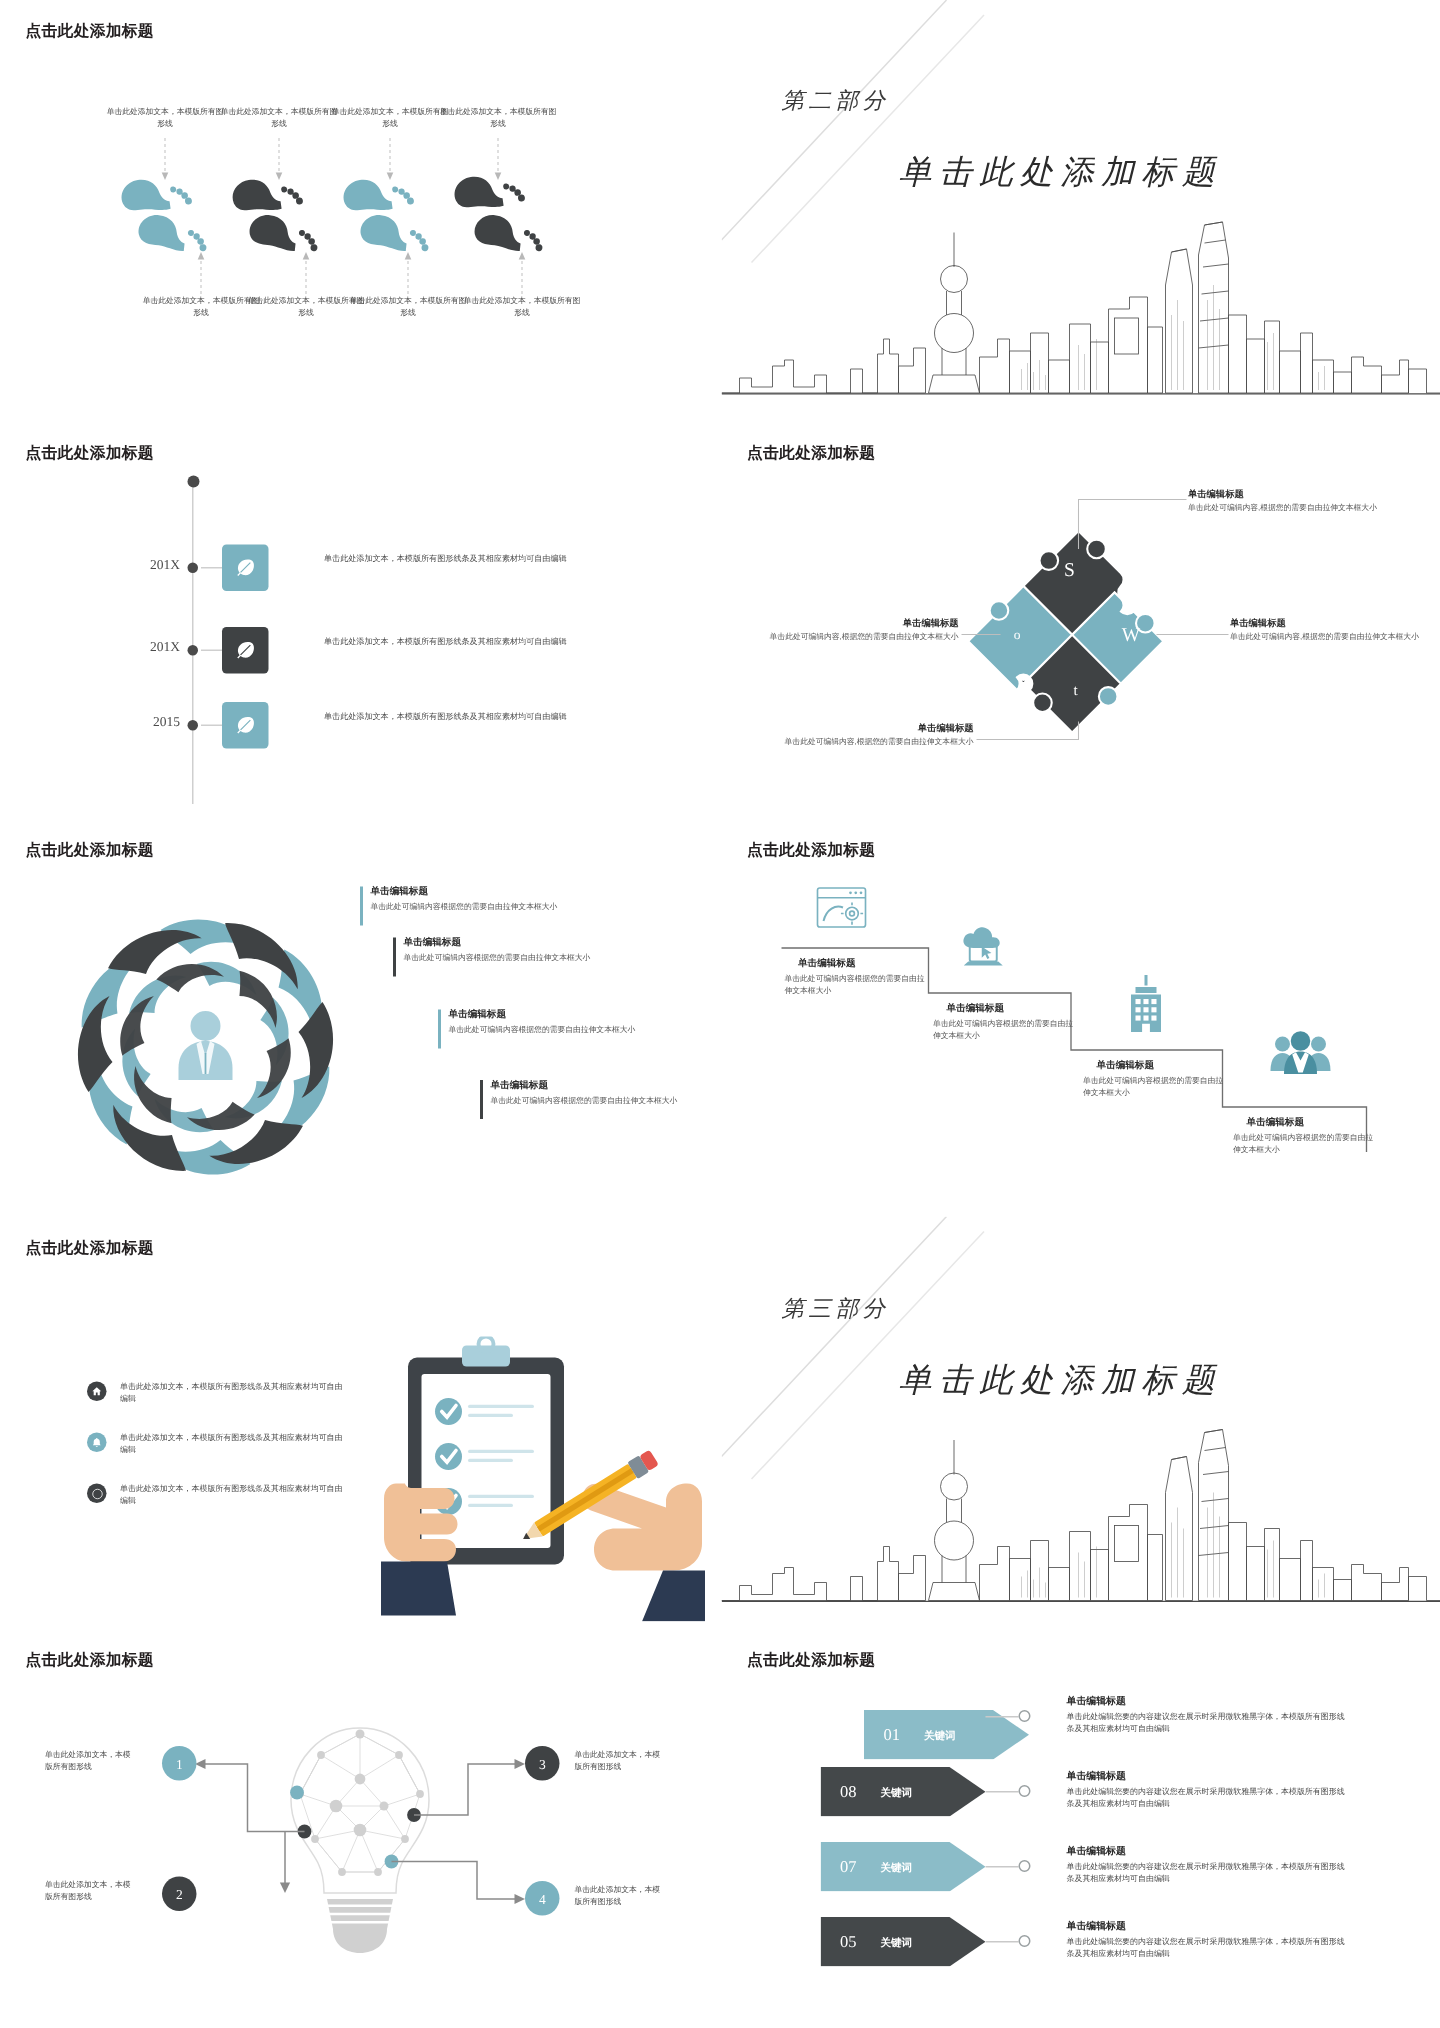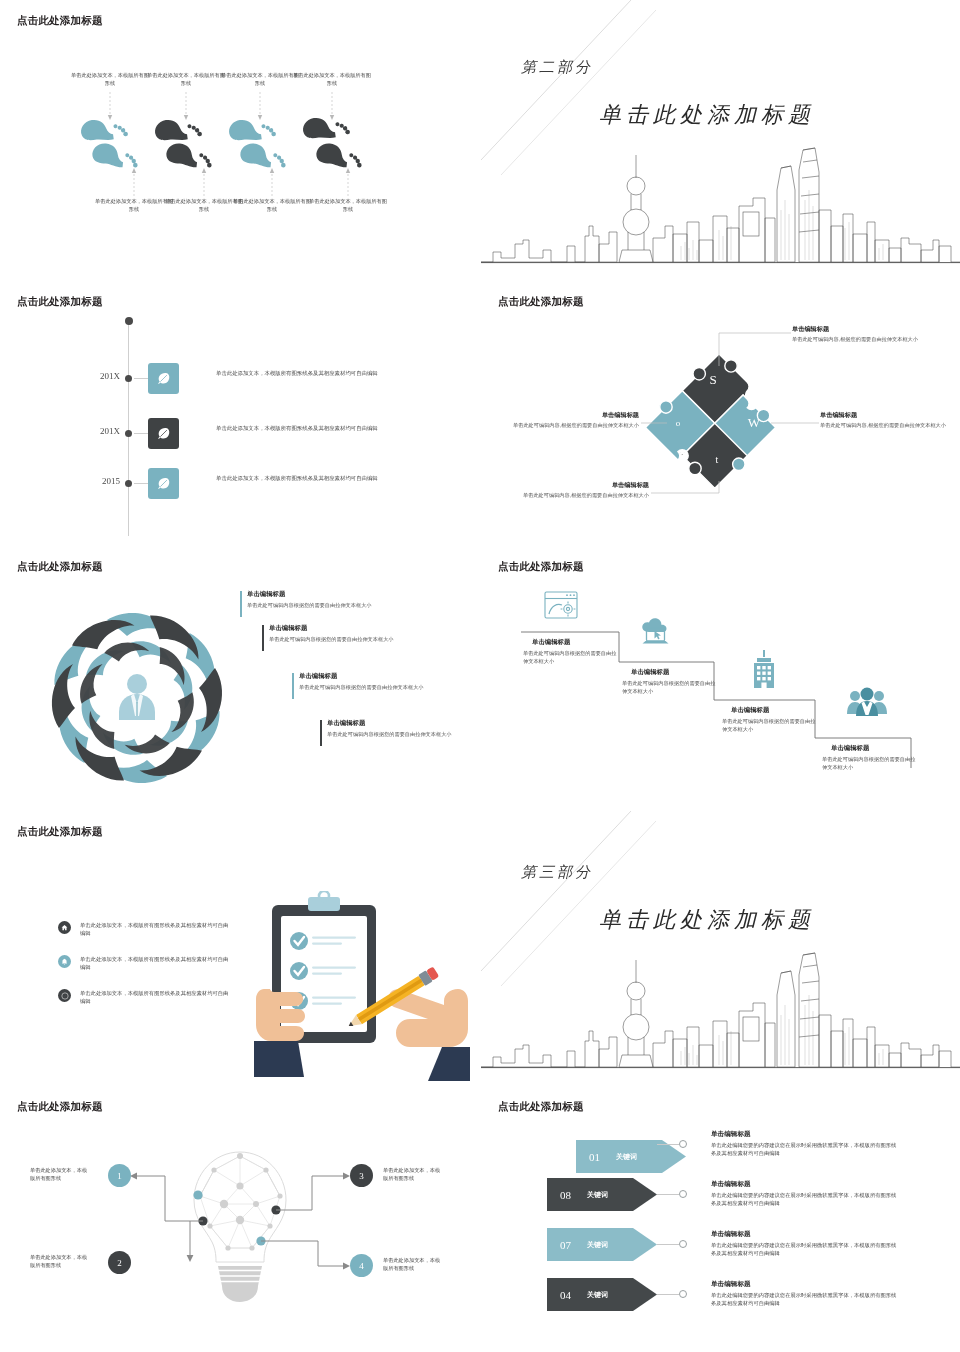--- a/index.html
+++ b/index.html
@@ -785,21 +785,21 @@
       <span class="bn-kw">关键词</span>
     </div>
   </div>
   <div class="bn-line" style="left:176px; top:158px; width:22px;"></div>
   <div class="bn-circ" style="left:198px; top:154px;"></div>
   <div class="bn-h" style="left:230px; top:144px;">单击编辑标题</div>
   <div class="bn-b" style="left:230px; top:155px;">单击此处编辑您要的内容建议您在展示时采用微软雅黑字体，本模版所有图形线条及其相应素材均可自由编辑</div>
 
   <div class="bn-row" style="top:192px;">
     <div class="bn-shape" style="background:#44484a;">
-      <span class="bn-num">04</span>
+      <span class="bn-num">05</span>
       <span class="bn-kw">关键词</span>
     </div>
   </div>
   <div class="bn-line" style="left:176px; top:208px; width:22px;"></div>
   <div class="bn-circ" style="left:198px; top:204px;"></div>
   <div class="bn-h" style="left:230px; top:194px;">单击编辑标题</div>
   <div class="bn-b" style="left:230px; top:205px;">单击此处编辑您要的内容建议您在展示时采用微软雅黑字体，本模版所有图形线条及其相应素材均可自由编辑</div>
 </div>
 
 </div>

